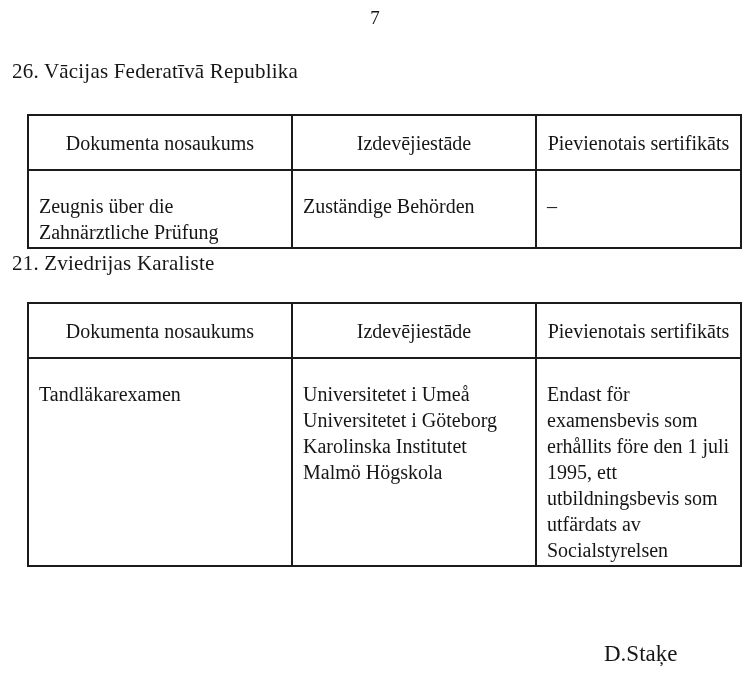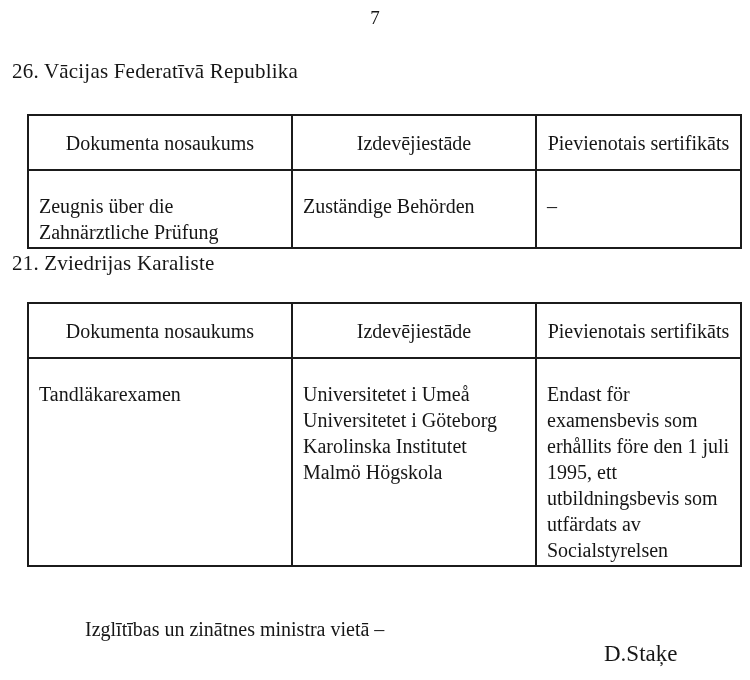--- a/index.html
+++ b/index.html
@@ -130,16 +130,15 @@
       <td>Universitetet i Umeå
 Universitetet i Göteborg
 Karolinska Institutet
 Malmö Högskola</td>
       <td>Endast för examensbevis som erhållits före den 1 juli 1995, ett utbildningsbevis som utfärdats av Socialstyrelsen</td>
     </tr>
   </tbody>
 </table>
 
 <div class="footer-block">
-  <div>Izglītības un zinātnes ministra vietā –</div>
 </div>
 
 <div class="signature">D.Staķe</div>
 
 </body></html>

